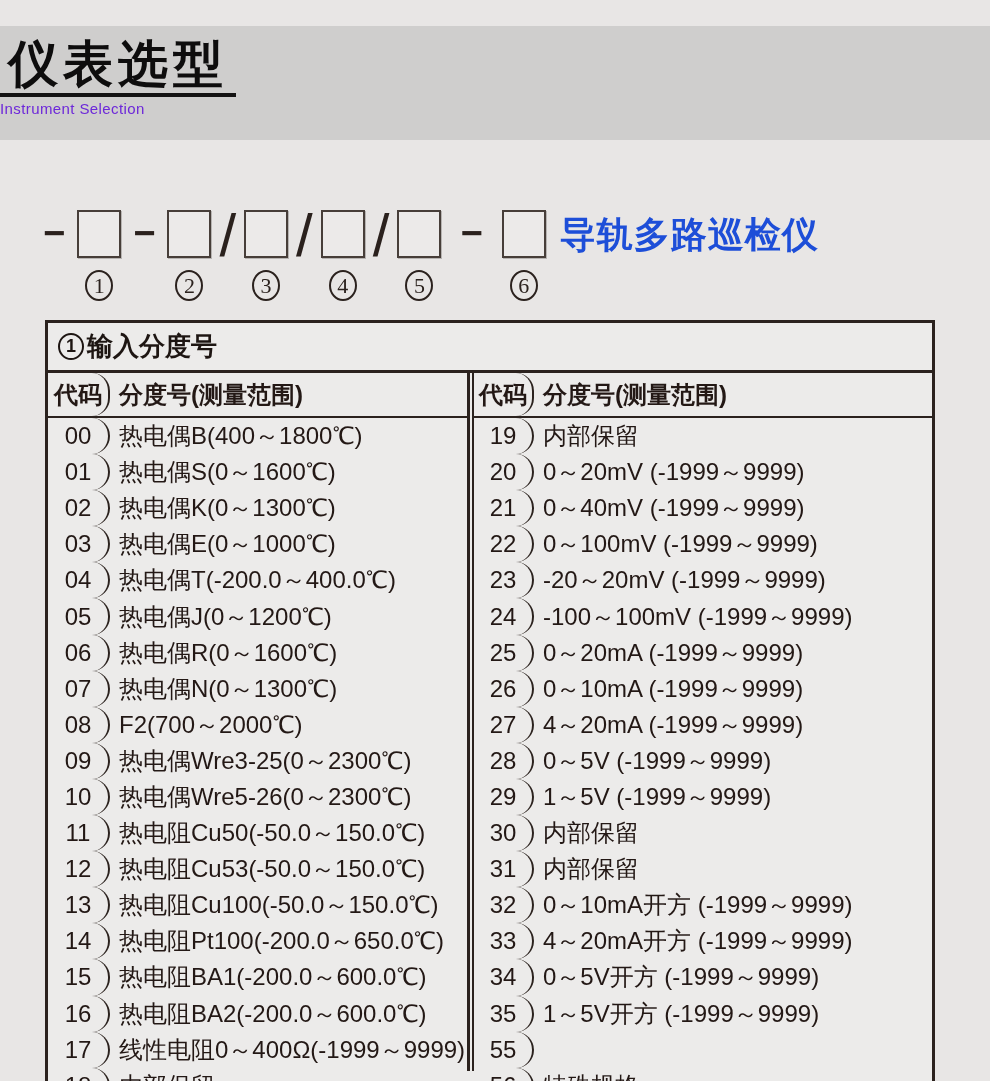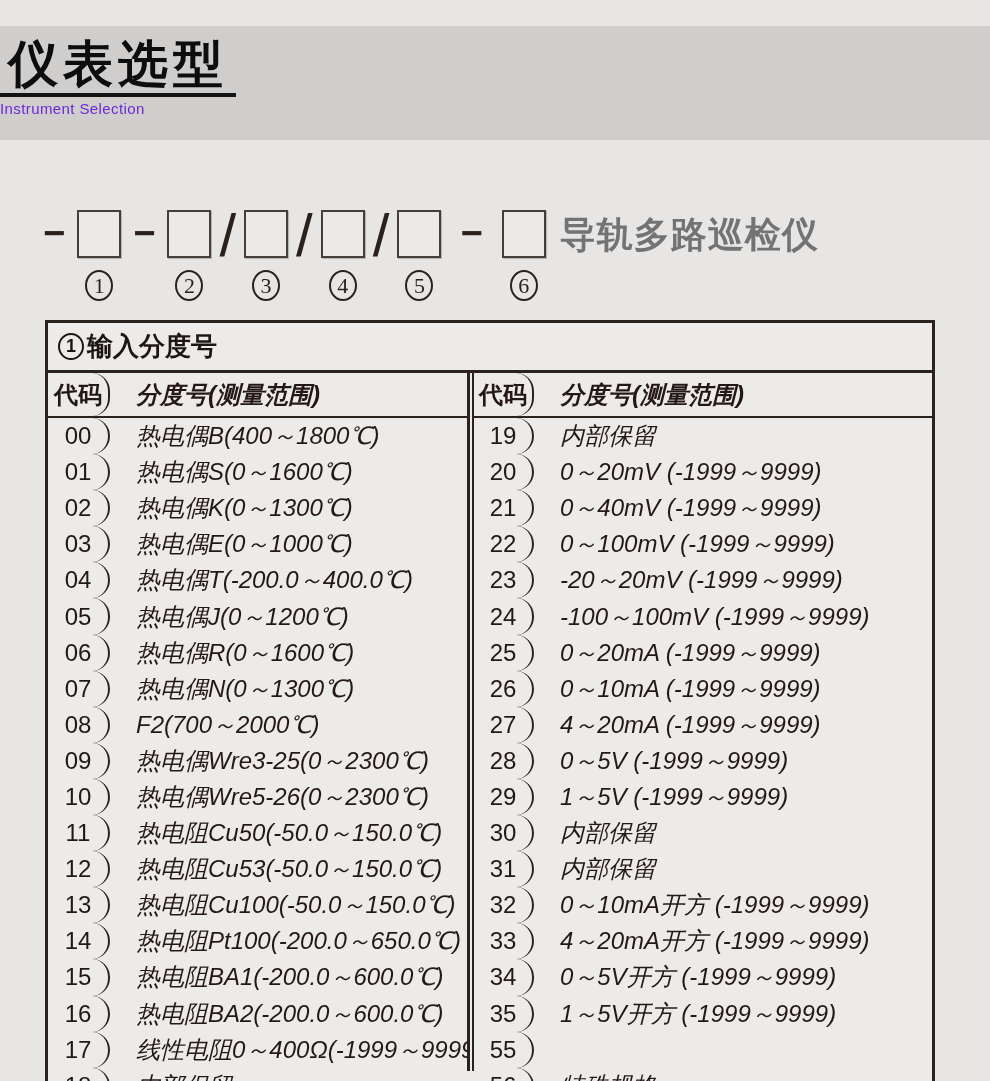--- a/index.html
+++ b/index.html
@@ -44,21 +44,21 @@
   }
   .slot-num {
     margin-top:12px; width:28px; height:31px;
     border:2px solid #2b221e; border-radius:50%;
     display:flex; align-items:center; justify-content:center;
     font-family:"Liberation Serif", serif; font-size:22px; color:#2b221e;
     box-sizing:border-box;
   }
   .model-suffix {
     font-size:36px; font-weight:600; line-height:50px;
-    margin-left:9px; letter-spacing:1px; color:#737373;
+    margin-left:9px; letter-spacing:1px; color:#1d4ed8;
   }
   
   .sel-table {
     position:absolute; left:45px; top:320px; width:890px; height:792px;
     box-sizing:border-box; border:3px solid #2b221e; background:#ecebea;
   }
   .table-title {
     height:47px; border-bottom:3px solid #2b221e;
     display:flex; align-items:center; padding-left:10px;
     font-size:26px; font-weight:bold; color:#1d1512;
@@ -82,21 +82,21 @@
     font-size:24px; font-weight:600; flex-shrink:0;
   }
   .cell-code {
     width:62px; flex-shrink:0; box-sizing:border-box;
     border-right:2px solid #2b221e;
     display:flex; align-items:center; justify-content:center;border-radius:18px;
   }
   .pane-right .cell-code { width:60px; }
   .cell-desc {
     flex:1; display:flex; align-items:center;
-    padding-left:26px; white-space:nowrap; overflow:hidden;font-style:italic;
+    padding-left:9px; white-space:nowrap; overflow:hidden;
   }
   .trow { display:flex; height:36.1px; flex-shrink:0; font-size:24px; font-weight:500; }
   .trow .cell-code { font-size:24px; }
 </style>
 </head>
 <body>
 
 <div id="canvas">
 
   <div class="band">

